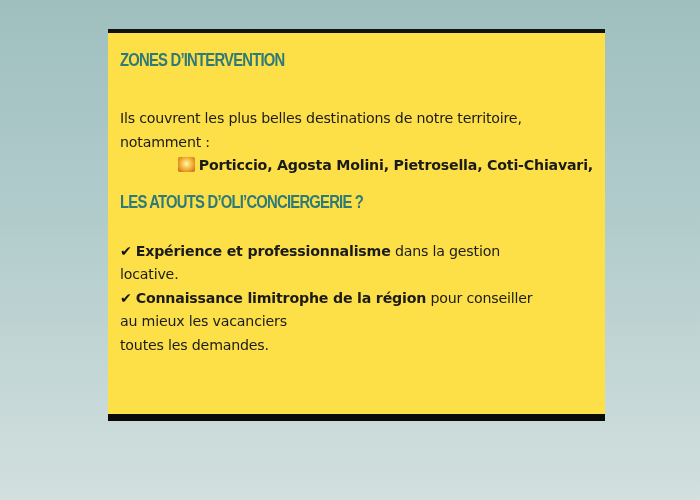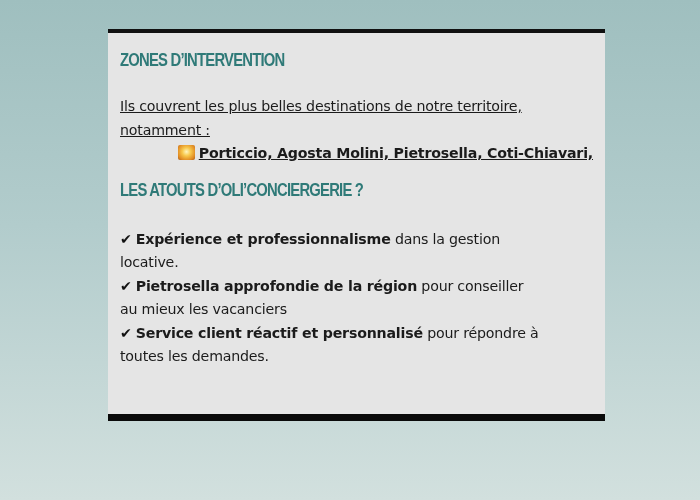--- a/index.html
+++ b/index.html
@@ -13,21 +13,21 @@
       position: relative;
       background: linear-gradient(180deg, #9fbfbf 0%, #b2cccc 45%, #d2e0de 100%);
       font-family: "DejaVu Sans", sans-serif;
     }
     .card {
       position: absolute;
       left: 108px;
       top: 29px;
       width: 497px;
       height: 392px;
-      background: #e5e5e5;
+      background: #fde047;
       border-top: 4px solid #111111;
       border-bottom: 7px solid #0a0a0a;
       box-sizing: border-box;
       padding: 14px 12px 12px 12px;
     }
     .heading {
       font-family: "Liberation Sans", sans-serif;
       font-weight: bold;
       color: #2f7a78;
       font-size: 19px;
@@ -40,21 +40,21 @@
       line-height: 26px;
     }
     .para {
       font-family: "DejaVu Sans", sans-serif;
       color: #1b1b1b;
       font-size: 14.2px;
       line-height: 23.5px;
       margin: 0;
       letter-spacing: -0.2px;
     }
-    .p1 { margin-top: 22px; text-decoration: underline; }
+    .p1 { margin-top: 34px; }
     .h2 { margin-top: 11px; }
     .list { margin-top: 25px; }
     .b { font-weight: bold; text-align: right; }
     .sun-icon {
       display: inline-block;
       width: 17px;
       height: 15px;
       vertical-align: -2px;
       border-radius: 2px;
       background: radial-gradient(ellipse at 50% 45%, #fff6c0 0%, #f8c84c 35%, #e08a22 75%, #a85a18 100%);
@@ -80,21 +80,20 @@
   </div>
 
   <h2 class="heading h2">LES ATOUTS D’OLI’CONCIERGERIE ?</h2>
 
   <div class="para list">
     <div>
       <div><span class="check-icon">✔</span><span class="b">Expérience et professionnalisme</span><span> dans la gestion</span></div>
       <div>locative.</div>
     </div>
     <div>
-      <div><span class="check-icon">✔</span><span class="b">Pietrosella approfondie de la région</span><span> pour conseiller</span></div>
+      <div><span class="check-icon">✔</span><span class="b">Connaissance limitrophe de la région</span><span> pour conseiller</span></div>
       <div>au mieux les vacanciers</div>
     </div>
     <div>
-      <div><span class="check-icon">✔</span><span class="b">Service client réactif et personnalisé</span><span> pour répondre à</span></div>
       <div>toutes les demandes.</div>
     </div>
   </div>
 </div>
 
 </body></html>

